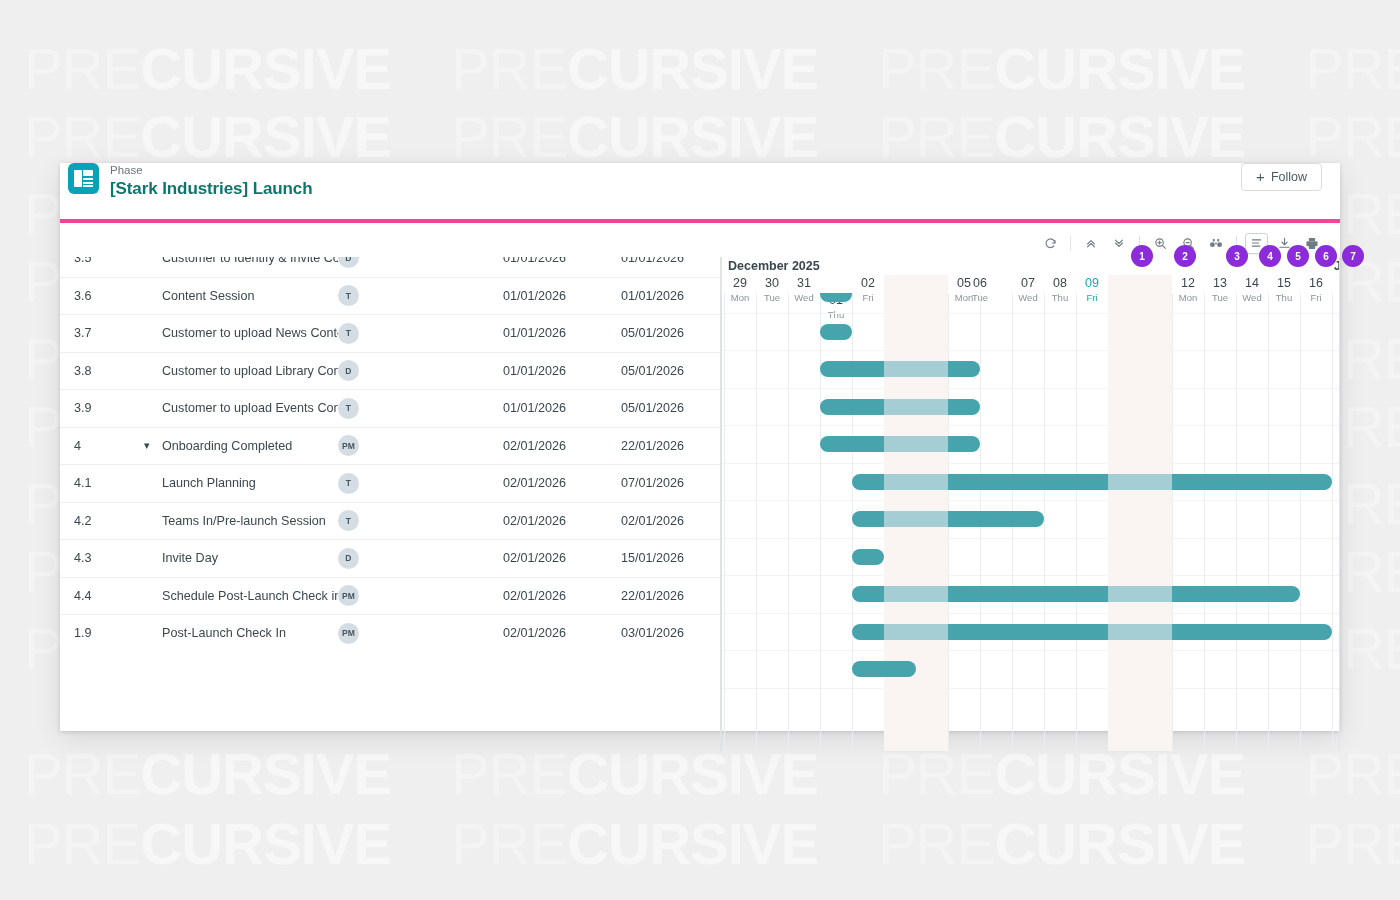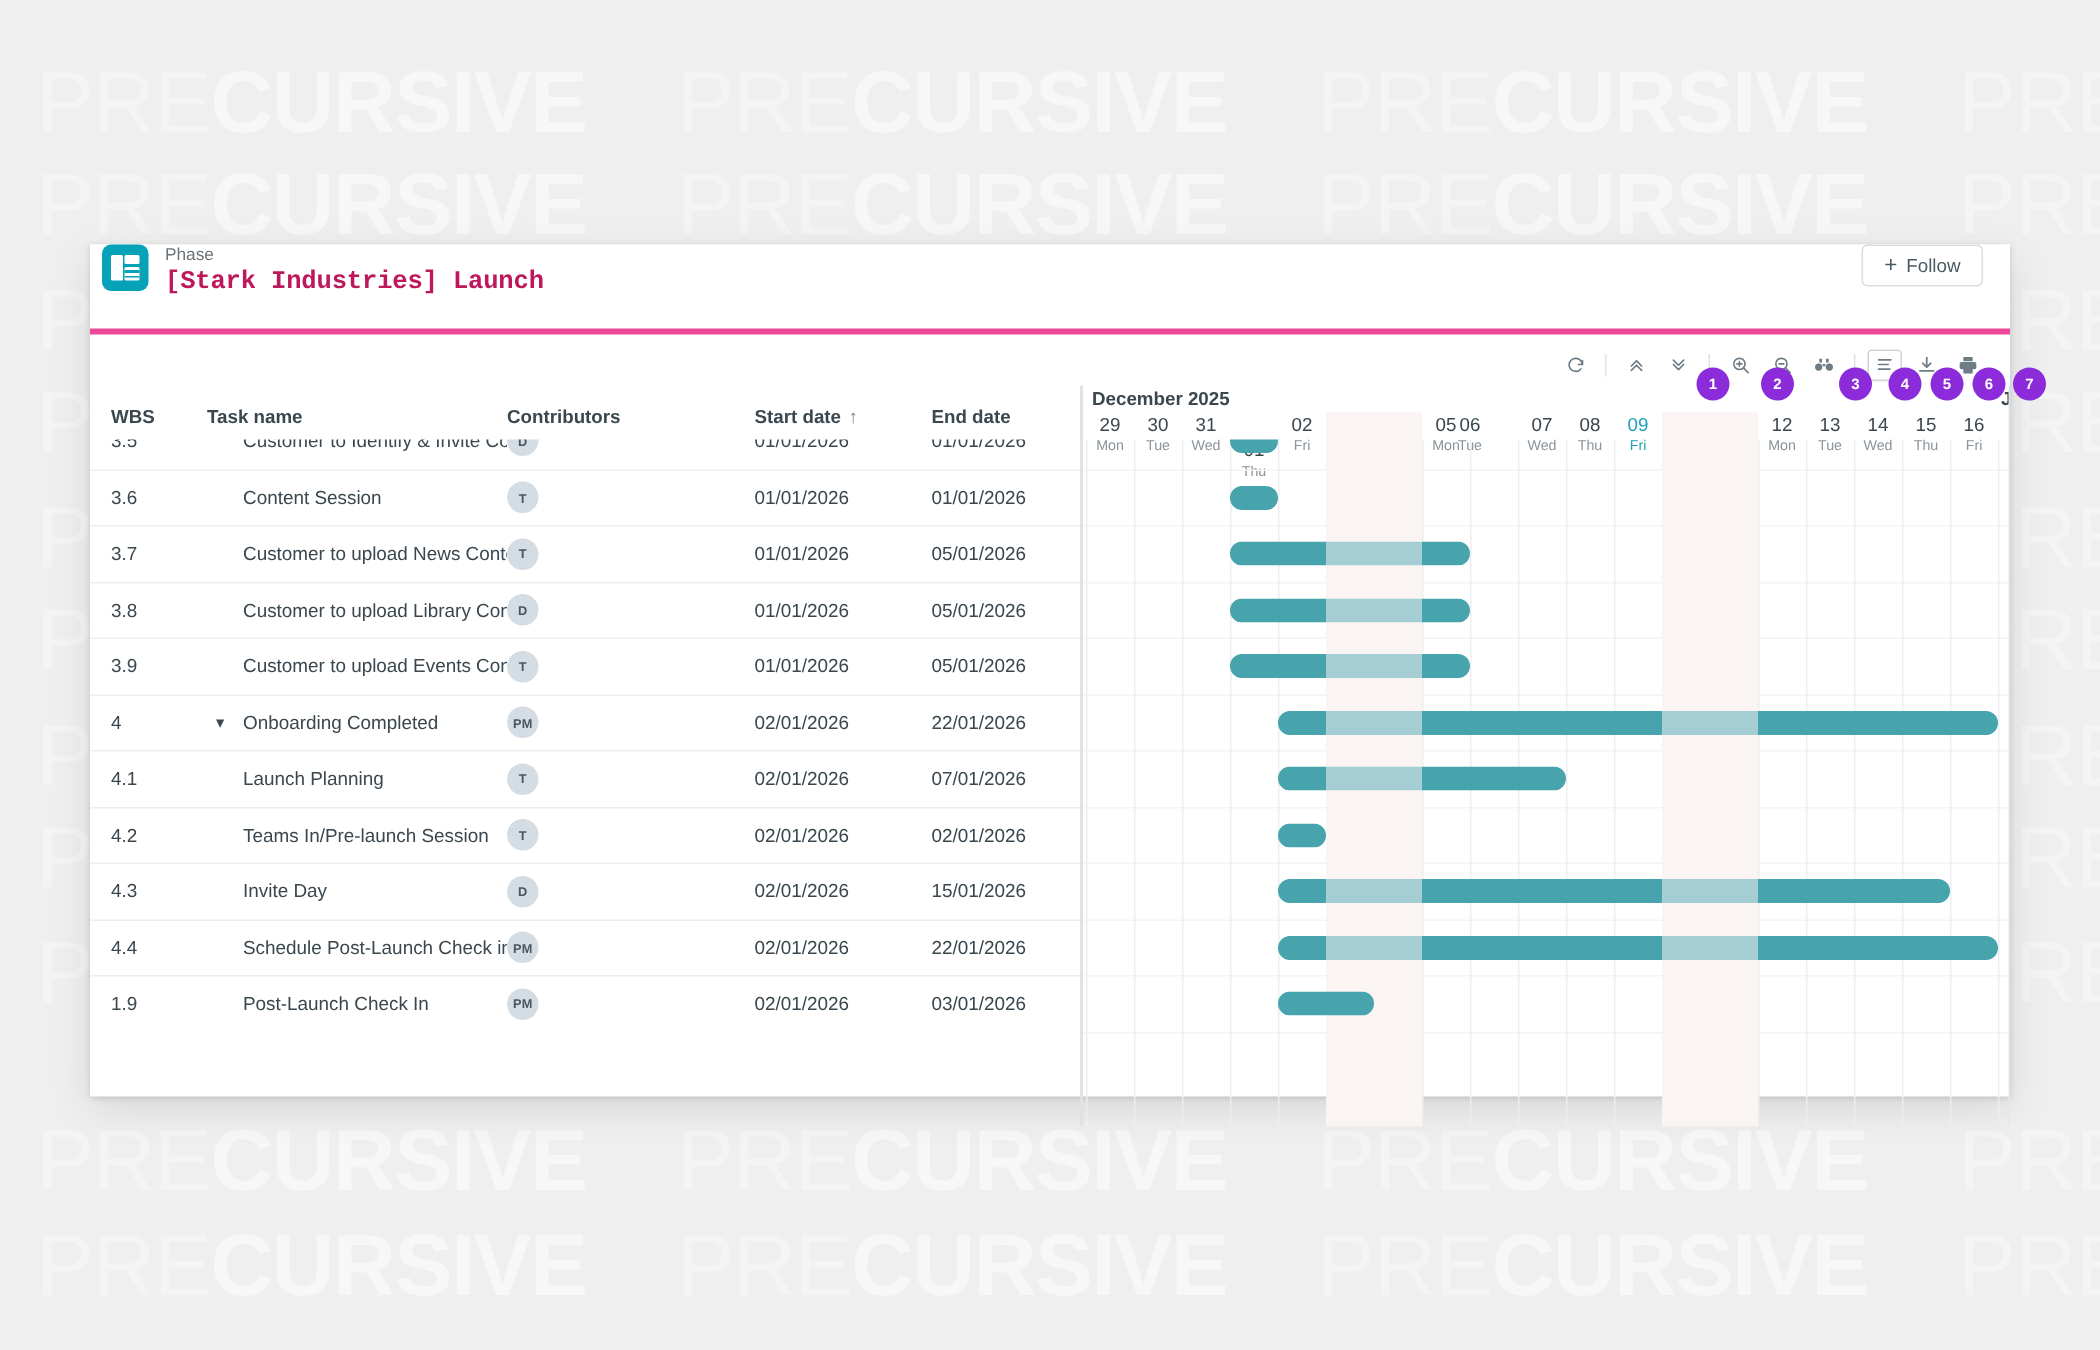--- a/index.html
+++ b/index.html
@@ -67,21 +67,21 @@
   #record-icon .sq-br::before,
   #record-icon .sq-br::after {
     content: ""; position: absolute; left: 0; right: 0; height: 1.6px;
     background: #06A3B8;
   }
   #record-icon .sq-br::before { top: 2.4px; }
   #record-icon .sq-br::after { top: 5.6px; }
 
   #record-titles { display: flex; flex-direction: column; justify-content: center; }
   #record-type { font-size: 11.5px; color: #6b7378; line-height: 15px; }
-  #record-title { font-size: 17px; font-weight: 700; color: #be185d; line-height: 21px; letter-spacing: -.1px; font-family: Liberation Mono, monospace; }
+  #record-title { font-size: 17px; font-weight: 700; color: #0f766e; line-height: 21px; letter-spacing: -.1px; }
 
   #header-actions { margin-left: auto; display: flex; align-items: center; }
   .hbtn {
     height: 28px;
     border: 1px solid #d8dde0;
     background: #fff;
     color: #4b5b63;
     font-size: 12.5px;
     font-family: inherit;
     display: flex; align-items: center; justify-content: center;
@@ -350,29 +350,20 @@
         <div class="badge" style="left: 139px; top: 22px;">4</div>
         <div class="badge" style="left: 167px; top: 22px;">5</div>
         <div class="badge" style="left: 195px; top: 22px;">6</div>
         <div class="badge" style="left: 222px; top: 22px;">7</div>
       </div>
   </div>
 
   <div id="gantt-body">
 
     <div id="task-table">
-      <div id="task-head">
-        <div class="col-wbs">WBS</div>
-        <div class="col-task">Task name</div>
-        <div class="col-contrib">Contributors</div>
-        <div class="col-start">
-          <span>Start date</span><span id="sort-arrow">↑</span>
-        </div>
-        <div class="col-end">End date</div>
-      </div>
       <div id="task-rows" style="margin-top: -18px; clip-path: inset(18px 0px 0px);">
           <div class="task-row">
             <div class="cell-wbs">3.5</div>
             <div class="cell-task">
               <span class="twisty-spacer"></span>
               <span>Customer to Identify &amp; Invite Content Teams</span>
             </div>
             <div class="cell-contrib">
               <span class="avatar">D</span>
             </div>

